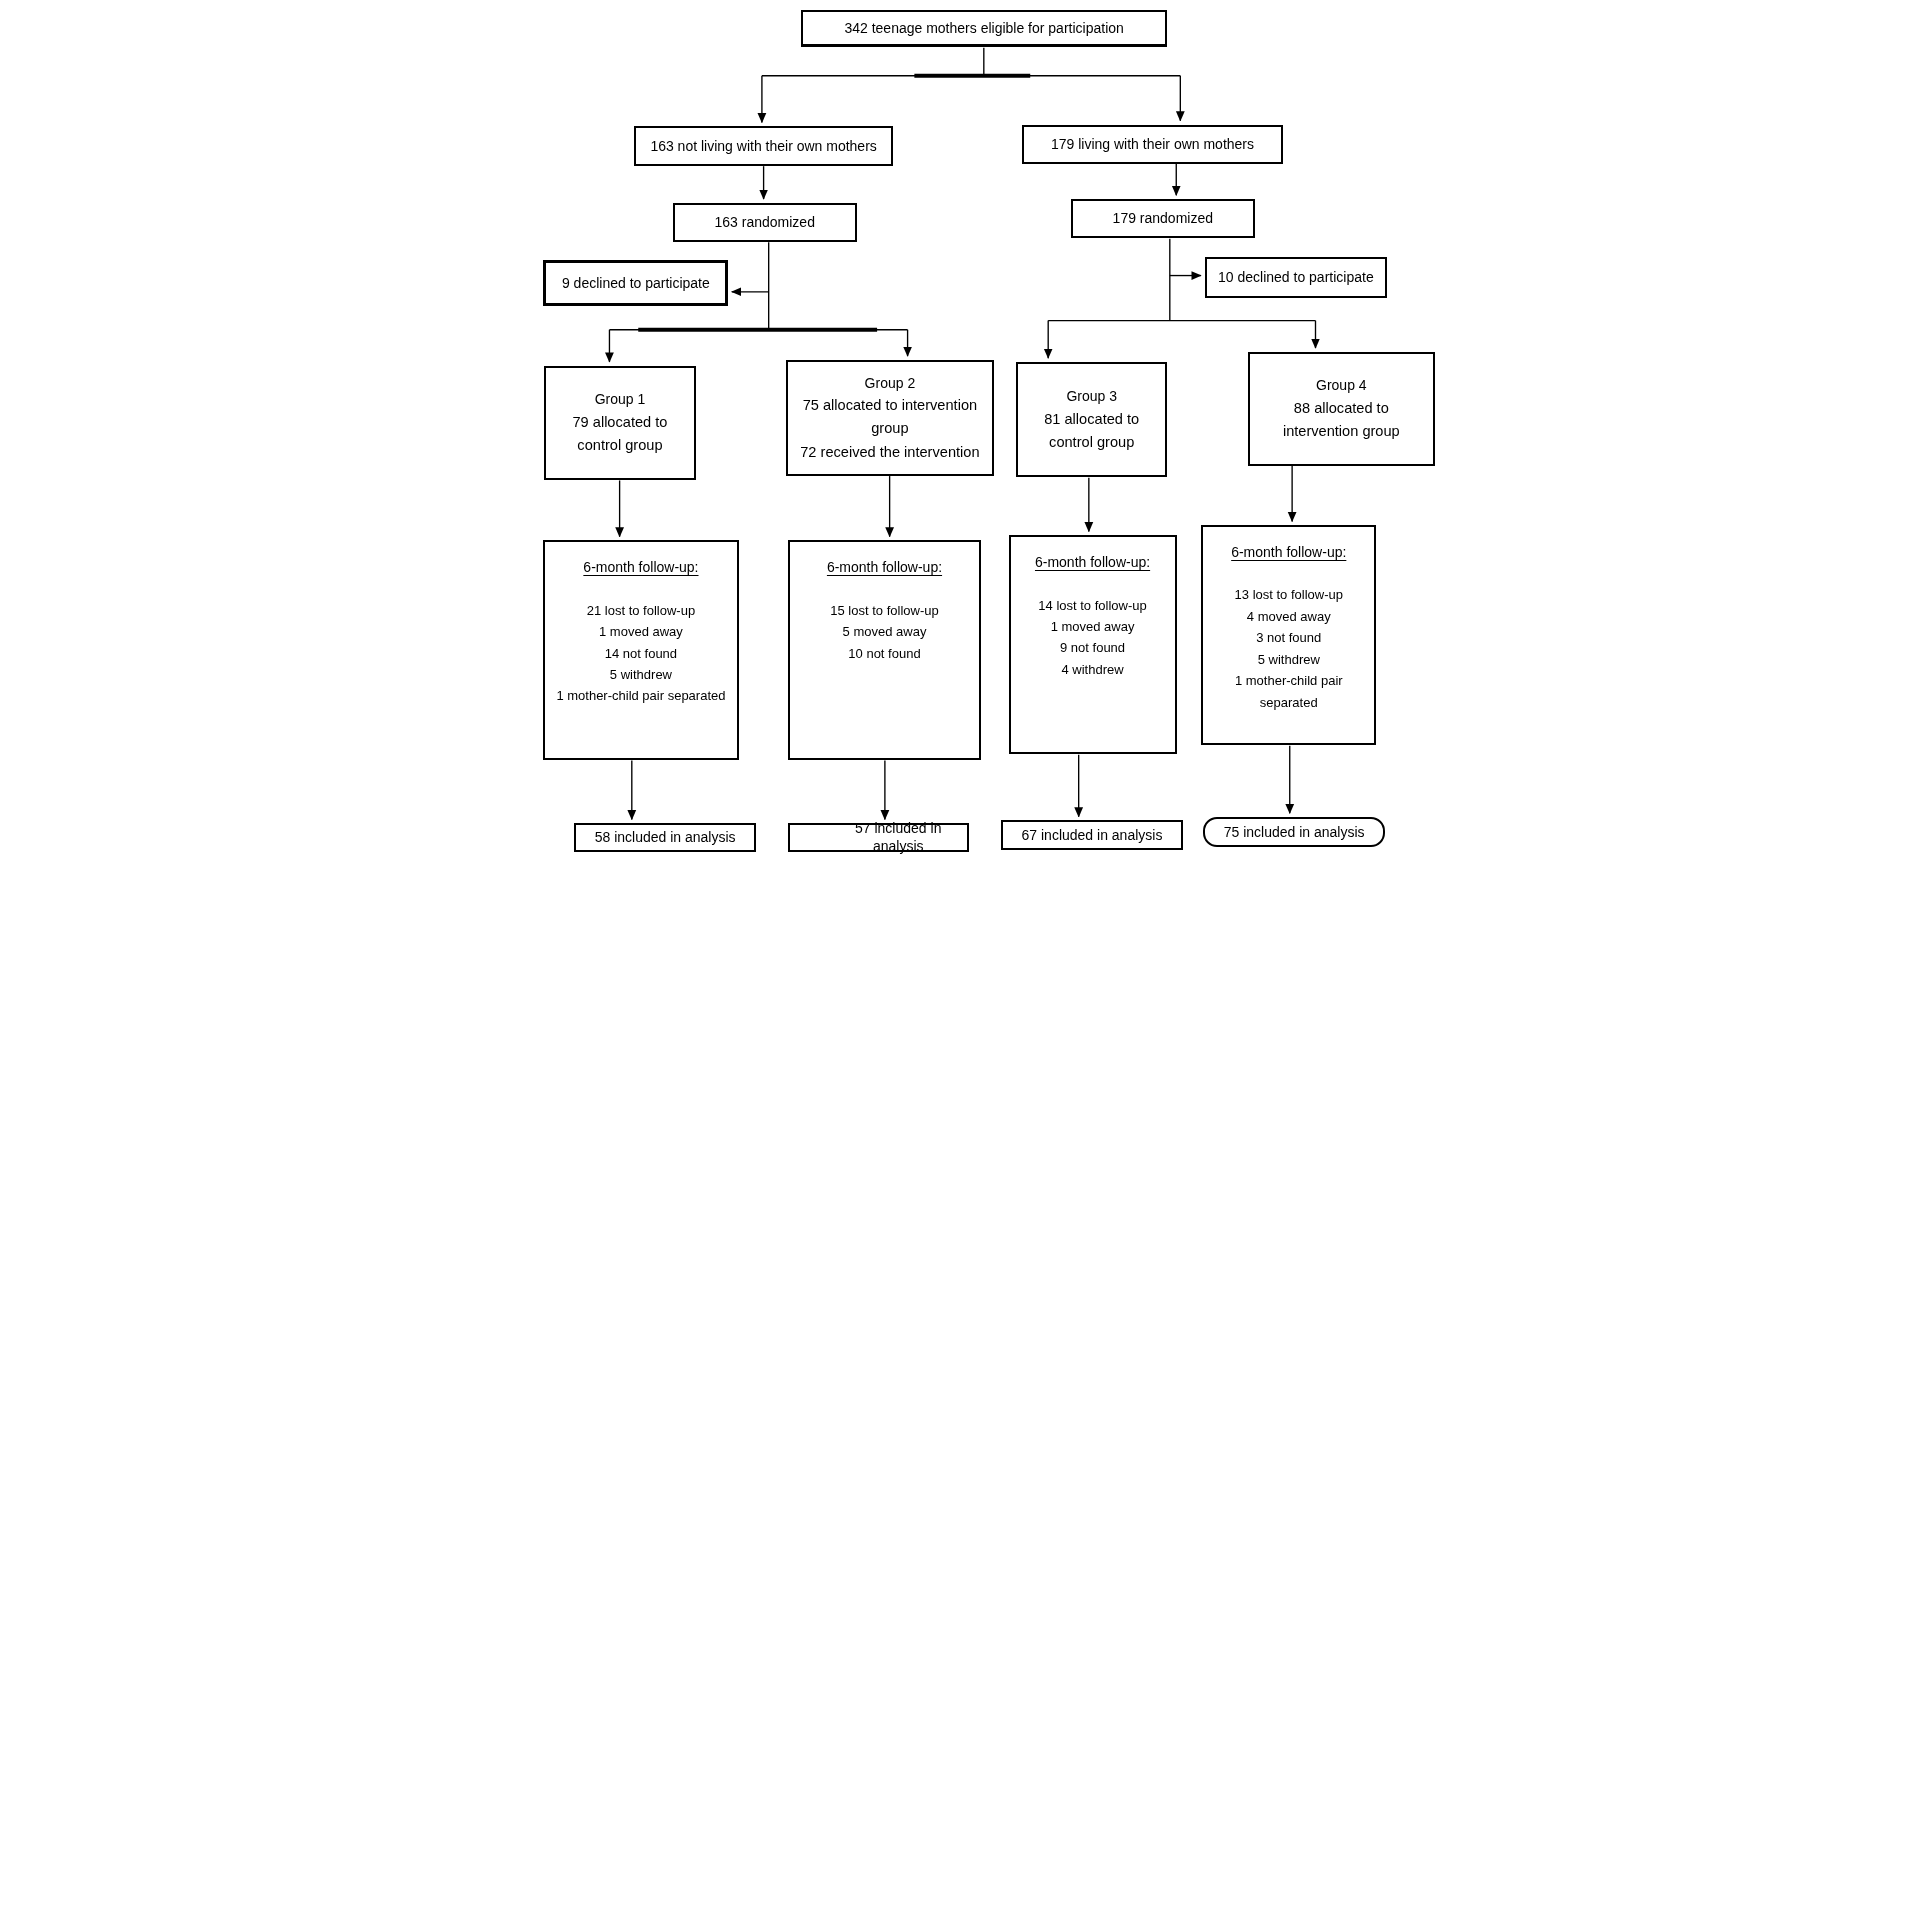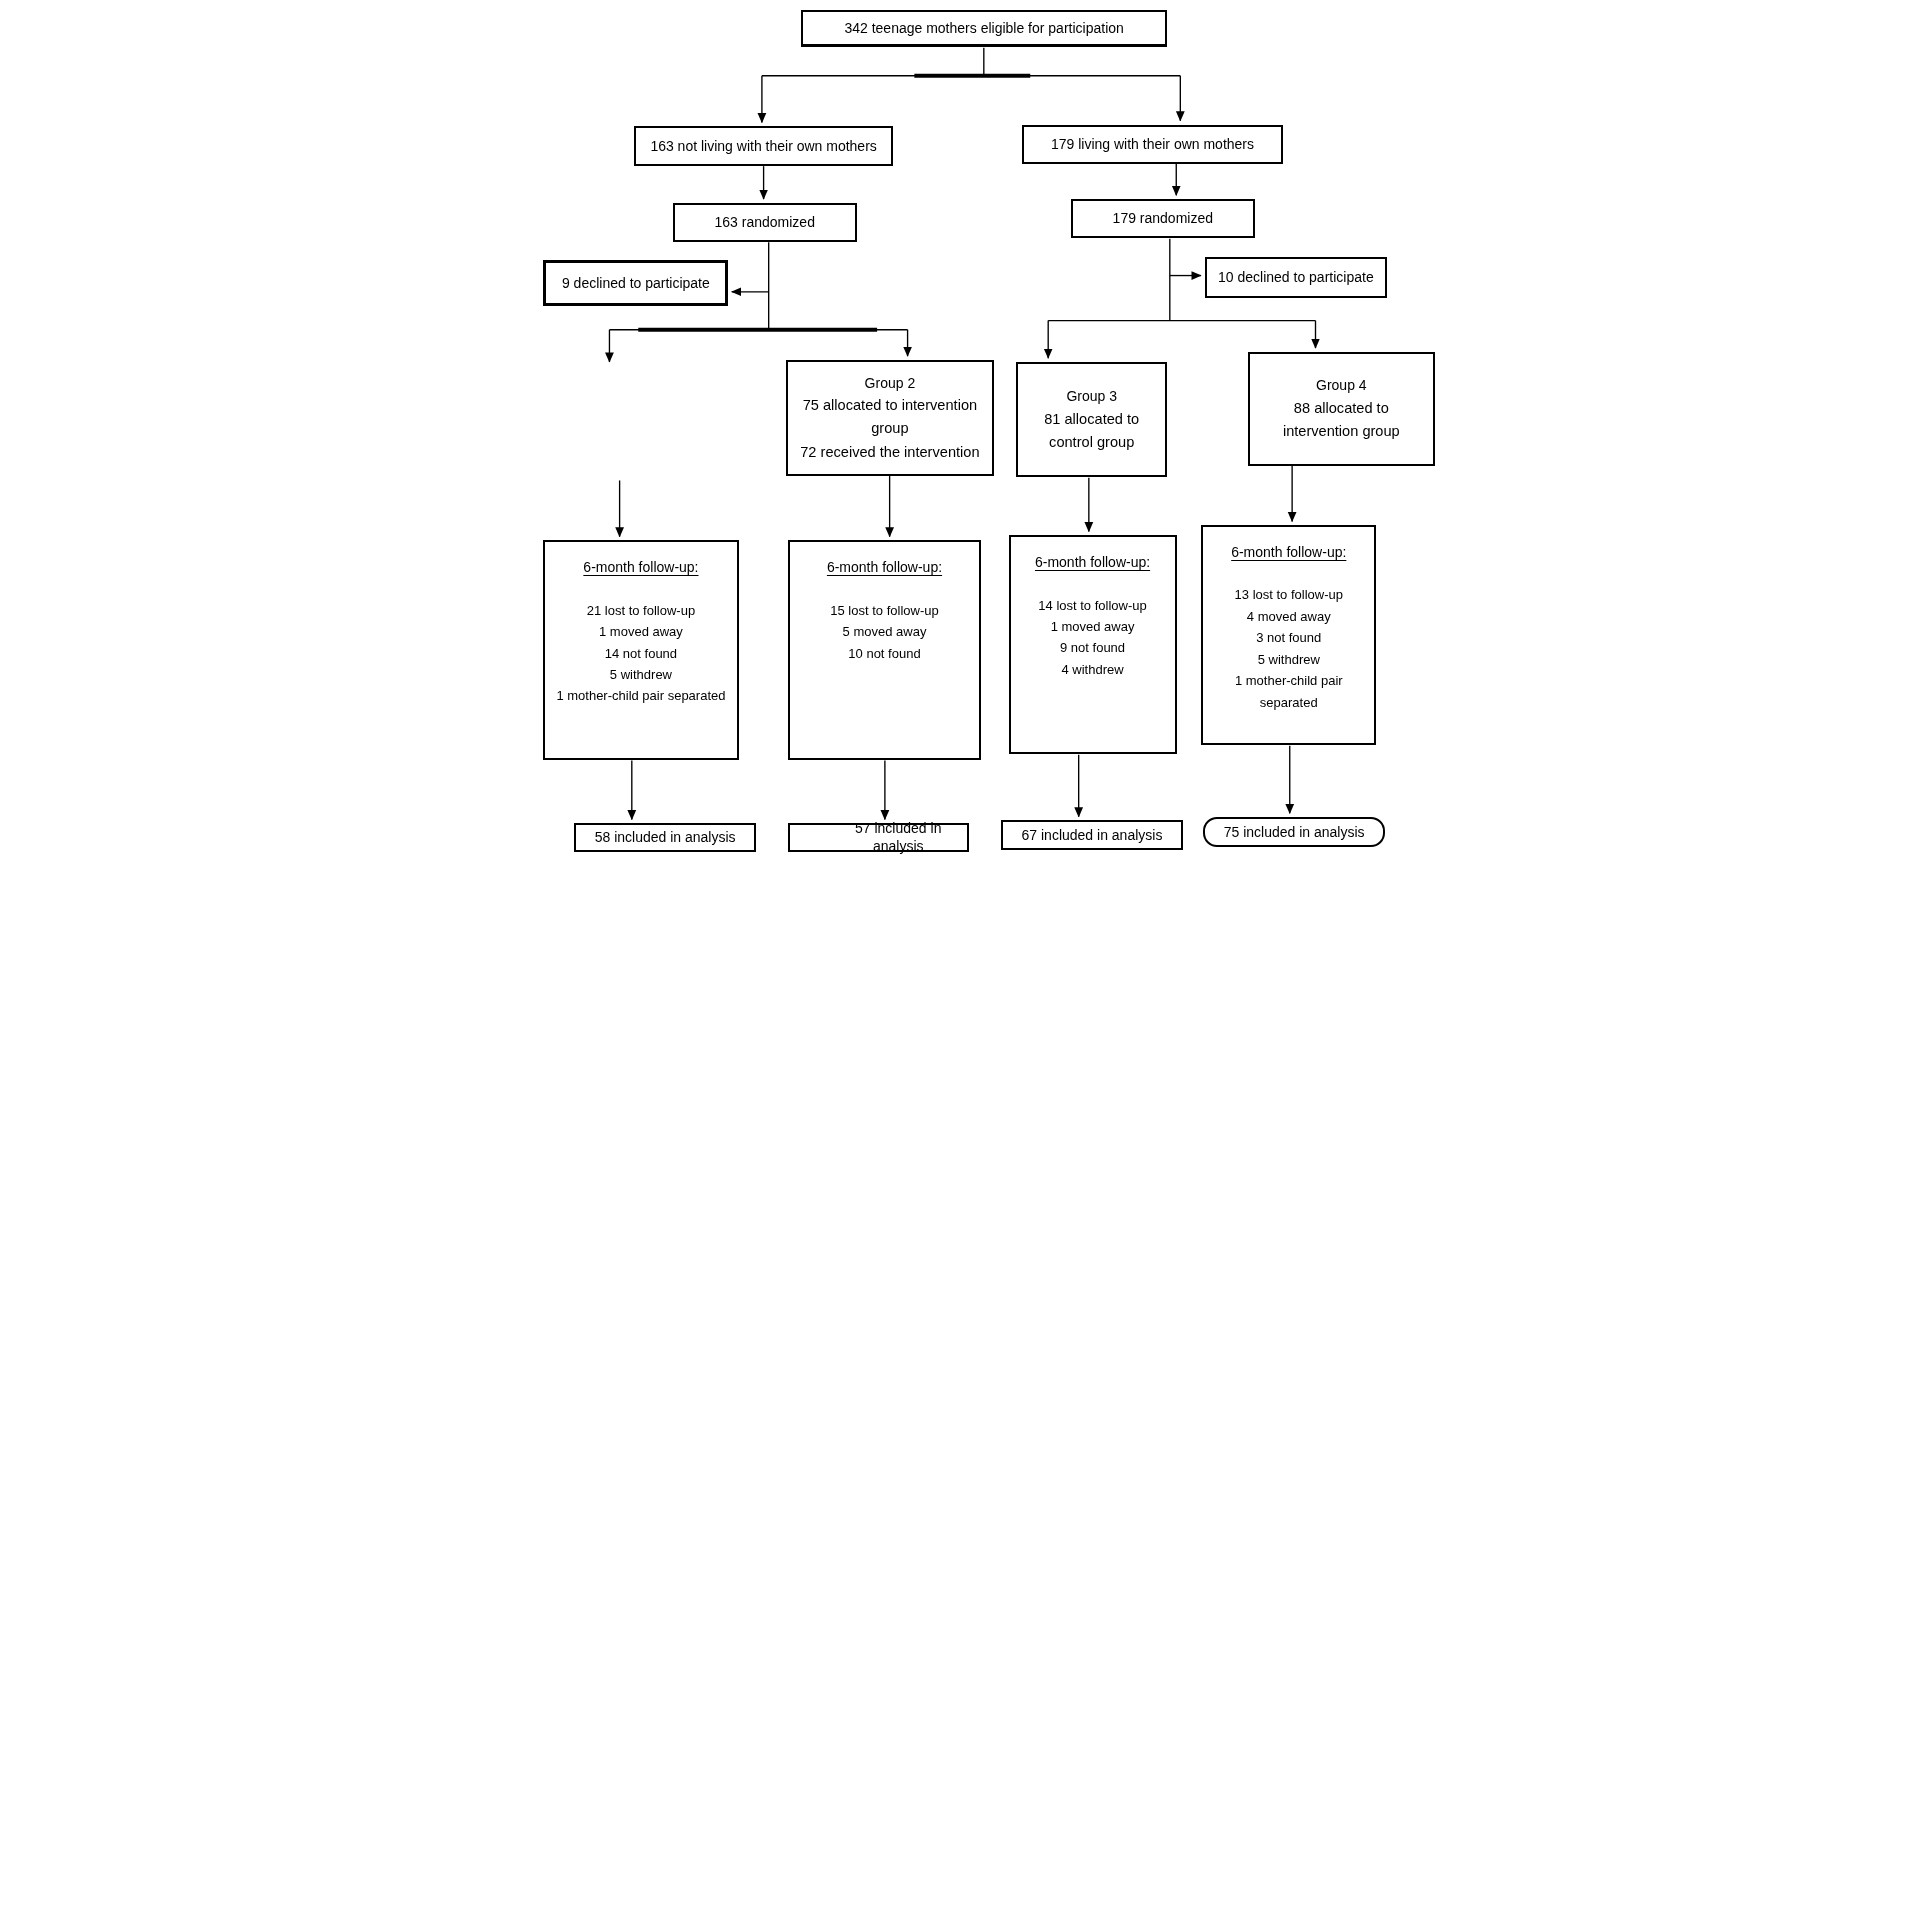--- a/index.html
+++ b/index.html
@@ -133,20 +133,26 @@
 
     <div class="box elig-left">163 not living with their own mothers</div>
     <div class="box elig-right">179 living with their own mothers</div>
 
     <div class="box rand-left">163 randomized</div>
     <div class="box rand-right">179 randomized</div>
 
     <div class="box decl-left">9 declined to participate</div>
     <div class="box decl-right">10 declined to participate</div>
 
+    <div class="box group-box g1">
+      <div class="group-name">Group 1</div>
+      <div class="alloc-lines">
+          <div class="line">79 allocated to control group</div>
+        </div>
+    </div>
     <div class="box group-box g2">
       <div class="group-name">Group 2</div>
       <div class="alloc-lines">
           <div class="line">75 allocated to intervention group</div>
           <div class="line">72 received the intervention</div>
         </div>
     </div>
     <div class="box group-box g3">
       <div class="group-name">Group 3</div>
       <div class="alloc-lines">

